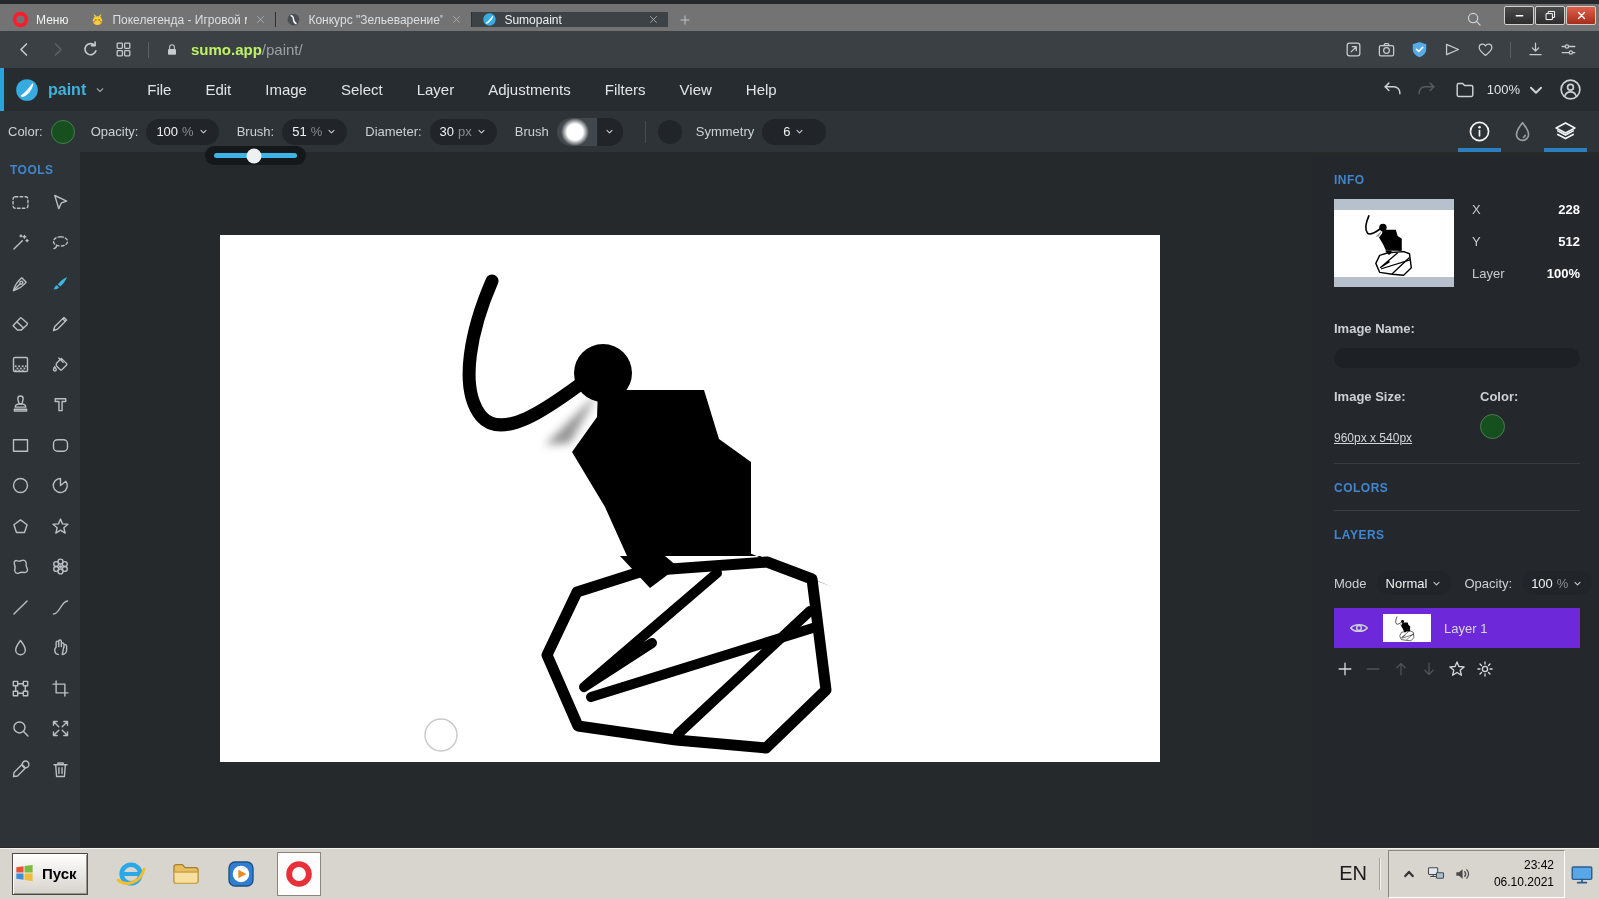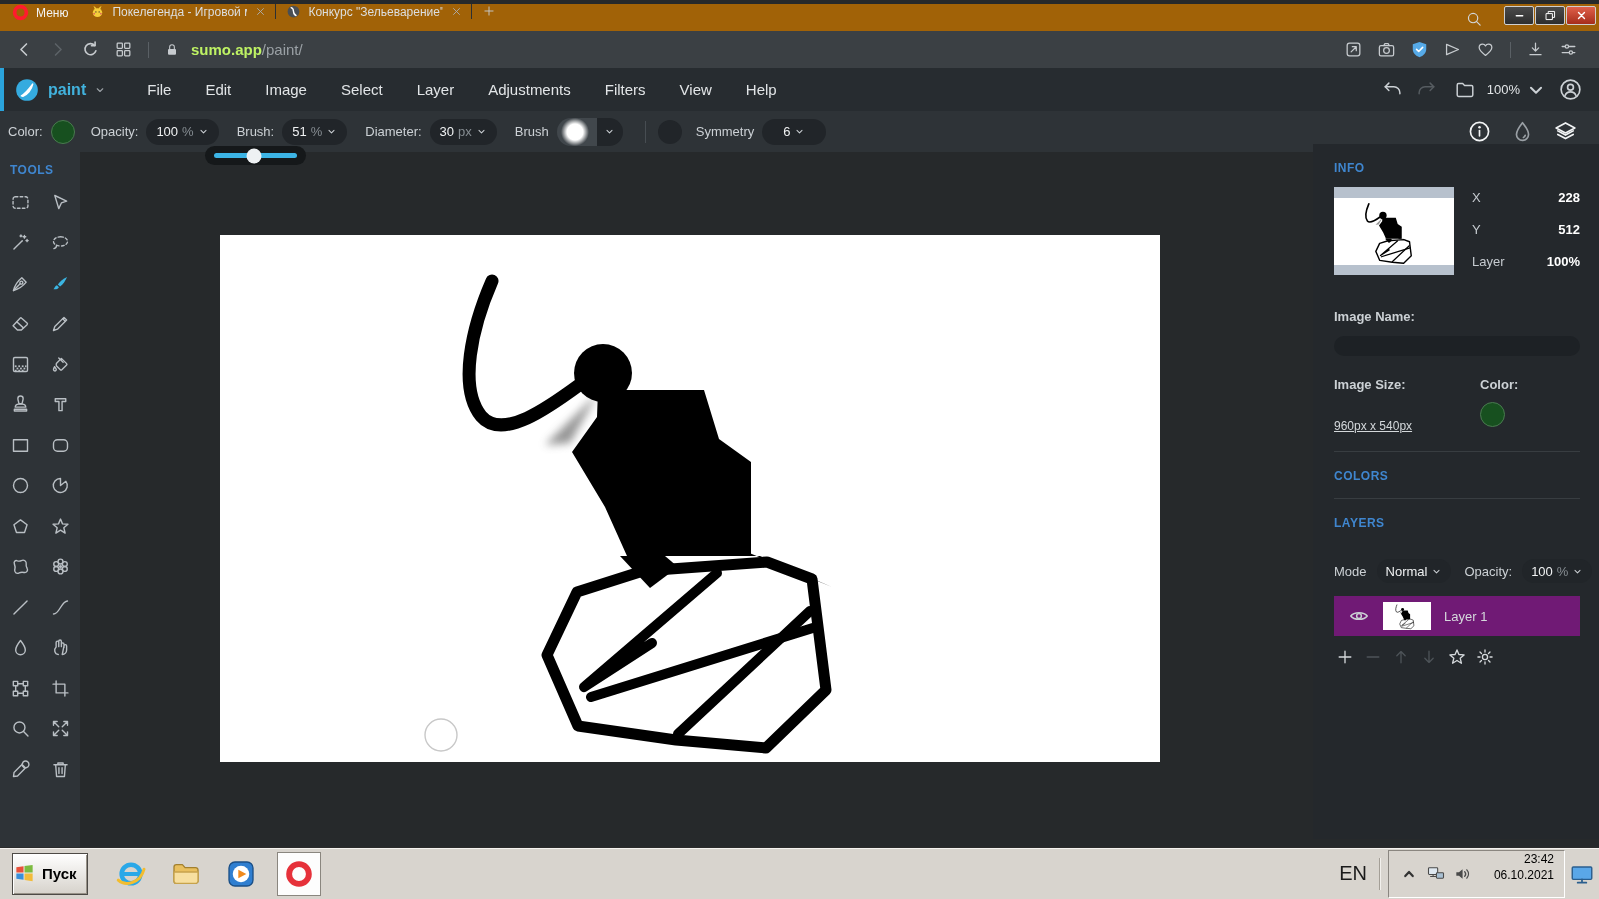--- a/index.html
+++ b/index.html
@@ -2,21 +2,21 @@
 <html><head>
 <meta charset="utf-8">
 <style>
   *{box-sizing:border-box;margin:0;padding:0}
   html,body{width:1599px;height:899px;overflow:hidden}
   body{font-family:"Liberation Sans",sans-serif;background:#26292b;position:relative;color:#dde0e2}
   .islot{display:flex;align-items:center;justify-content:center;width:18px;height:18px;flex:none}
   .islot svg{width:100%;height:100%;display:block}
 
   
-  #titlebar{position:absolute;left:0;top:4px;width:100%;height:31px;background:#a16207;display:flex;align-items:flex-start}
+  #titlebar{position:absolute;left:0;top:4px;width:100%;height:31px;background:#737373;display:flex;align-items:center}
   .menu-btn{display:flex;align-items:center;gap:7px;padding:0 12px;color:#f2f3f4;font-size:12px;cursor:pointer}
   .menu-btn .islot{width:17px;height:17px}
   #tabs{display:flex;align-items:stretch}
   .tab{width:196px;display:flex;align-items:center;gap:7px;padding:0 8px 0 10px;font-size:12px;color:#dcdfe1;border-right:1px solid #2c3033;position:relative}
   .tab .favicon{width:15px;height:15px}
   .tab .tab-title{flex:1;white-space:nowrap;overflow:hidden;text-overflow:clip}
   .tab .tab-close{width:13px;height:13px;color:#aeb3b6}
   .tab.active{background:#3d4246;border-right:none;color:#f0f2f3}
   .newtab{display:flex;align-items:center;justify-content:center;width:34px;color:#c6cacd}
   .newtab .islot{width:14px;height:14px}
@@ -83,21 +83,21 @@
   .tool{display:flex;align-items:center;justify-content:center;color:#b9bfc4;cursor:pointer}
   .tool .islot{width:21px;height:21px}
   .tool.active{color:#3bb5e2}
 
   
   #workspace{position:absolute;left:80px;top:152px;width:1233px;height:695px;background:#26292b}
   #canvas{position:absolute;left:140px;top:83px;width:940px;height:527px;background:#ffffff;cursor:crosshair}
   #canvas svg{display:block}
 
   
-  #rightpanel{position:absolute;right:0;top:144px;width:286px;height:695px;background:#24282c;padding:0 19px 0 21px}
+  #rightpanel{position:absolute;right:0;top:156px;width:286px;height:695px;background:#24282c;padding:0 19px 0 21px}
   #rightpanel .hdg{margin-top:17px}
   .preview-row{display:flex;margin-top:12px}
   .preview-thumb{width:120px;height:88px;background:#b7c1cd;display:flex;align-items:center;justify-content:center;flex:none}
   .preview-canvas{width:120px;height:67px;background:#fff;overflow:hidden}
   .info-table{flex:1;margin-left:18px;padding-top:3px}
   .info-row{display:flex;justify-content:space-between;font-size:13px;margin-bottom:17px}
   .info-row .lb{color:#c6cbd0}
   .info-row .vl{color:#fff;font-weight:bold}
   .fld-label{font-size:13px;font-weight:bold;color:#ccd1d5}
   #imgname-label{margin-top:23px}
@@ -108,41 +108,41 @@
   .color-col .panel-swatch{margin-top:10px;width:25px;height:25px;border-radius:50%;border:1px solid #4a7a50}
   .divider{border:none;border-top:1px solid #383d41;margin-top:17px}
   #colors-hdg{margin-top:15px}
   #colors-divider{margin-top:15px}
   #layers-hdg{margin-top:15px}
   .mode-row{display:flex;align-items:center;margin-top:29px}
   .mode-row .lb{font-size:13px;color:#ccd1d5}
   .pill.small{height:24px;margin:0 0 0 10px;padding:0 9px}
   .pill.mode{width:89px;justify-content:space-between}
   .pill.lyr-op{margin-left:10px}
-  .layer-row{margin-top:13px;height:40px;background:#701a75;display:flex;align-items:center;cursor:pointer}
+  .layer-row{margin-top:13px;height:40px;background:#6d28d9;display:flex;align-items:center;cursor:pointer}
   .layer-row .eye{width:22px;height:22px;margin:0 13px 0 14px;color:#ccd1d5}
   .layer-thumb{width:48px;height:28px;background:#fff;overflow:hidden;flex:none}
   .layer-name{font-size:13px;color:#d5d9dc;margin-left:13px}
   .layer-btns{display:flex;align-items:center;gap:8px;margin-top:11px;padding-left:1px}
   .layer-btns .islot{width:20px;height:20px;color:#d5d9dc;cursor:pointer}
   .layer-btns .dim{color:#4d5358}
 
   
   #taskbar{position:absolute;left:0;top:847px;width:100%;height:52px;background:#d8d4ce;border-top:1px solid #2b2b2b;box-shadow:inset 0 1px 0 #f4f2ef;display:flex;align-items:center;color:#111}
   .start-btn{margin-left:12px;height:42px;display:flex;align-items:center;gap:6px;padding:0 10px 0 0;background:linear-gradient(#ffffff,#d6d2cb);border:1px solid #4d4a46;box-shadow:inset 1px 1px 0 #ffffff, inset -1px -1px 0 #989288;cursor:pointer}
   .start-btn .islot{width:23px;height:23px}
   .start-label{font-size:15px;font-weight:bold;color:#000}
   #task-apps{display:flex;align-items:center;gap:17px;margin-left:24px}
   .task-app{width:38px;height:38px;display:flex;align-items:center;justify-content:center;cursor:pointer}
   .task-app .islot{width:32px;height:32px}
   .task-app.active{background:#fdfdfd;border:1px solid #8a867f;width:44px;height:44px}
   #tray{margin-left:auto;display:flex;align-items:center;height:100%}
   .lang{font-size:20px;color:#1a1a1a;margin-right:12px}
   .tray-sep{width:1px;height:32px;background:#a49f97;box-shadow:1px 0 0 #f2f0ec;margin-right:6px}
-  .tray-box{height:48px;margin:0 2px 0 2px;border:1px solid;border-color:#8a8680 #ffffff #ffffff #8a8680;display:flex;gap:7px;padding:0 10px}
+  .tray-box{height:48px;margin:0 2px 0 2px;border:1px solid;border-color:#8a8680 #ffffff #ffffff #8a8680;display:flex;align-items:center;gap:7px;padding:0 10px}
   .tray-box .islot{width:20px;height:20px}
   .clock{text-align:right;font-size:12px;color:#000;line-height:1.35;min-width:74px}
   .show-desktop{width:26px;height:26px;margin:0 4px 0 2px}
 
   #drawing-defs{position:absolute;width:0;height:0}
 </style>
 </head>
 <body>
 
 <svg id="drawing-defs" aria-hidden="true">
@@ -197,20 +197,34 @@
         </span>
       </div>
       <div class="tab">
         <span class="favicon islot">
           <svg viewBox="0 0 24 24" fill="none" stroke="currentColor" stroke-width="1.6" stroke-linecap="round" stroke-linejoin="round">
             <circle cx="12" cy="12" r="9.4" fill="#4a4f54" stroke="none"></circle>
             <path d="M8.2 5.8 C15.5 8.2 8.5 15.4 16 18.4" stroke="#fff" stroke-width="2.2" fill="none"></path>
           </svg>
         </span>
         <span class="tab-title">Конкурс "Зельеварение" - П</span>
+        <span class="tab-close islot">
+          <svg viewBox="0 0 24 24" fill="none" stroke="currentColor" stroke-width="1.6" stroke-linecap="round" stroke-linejoin="round">
+            <path d="M6.5 6.5 L17.5 17.5 M17.5 6.5 L6.5 17.5"></path>
+          </svg>
+        </span>
+      </div>
+      <div class="tab active">
+        <span class="favicon islot">
+          <svg viewBox="0 0 24 24" fill="none" stroke="currentColor" stroke-width="1.6" stroke-linecap="round" stroke-linejoin="round">
+            <circle cx="12" cy="12" r="10" fill="#35abdf" stroke="none"></circle>
+            <path d="M6.8 17.4 C10 15.6 13.8 11.2 17.2 6.6 C16.2 11.8 12.2 16.2 8.2 17.8 Z" fill="#fff" stroke="#fff" stroke-width="1.4" stroke-linejoin="round"></path>
+          </svg>
+        </span>
+        <span class="tab-title">Sumopaint</span>
         <span class="tab-close islot">
           <svg viewBox="0 0 24 24" fill="none" stroke="currentColor" stroke-width="1.6" stroke-linecap="round" stroke-linejoin="round">
             <path d="M6.5 6.5 L17.5 17.5 M17.5 6.5 L6.5 17.5"></path>
           </svg>
         </span>
       </div>
     </div>
   <div class="newtab">
     <span class="islot">
         <svg viewBox="0 0 24 24" fill="none" stroke="currentColor" stroke-width="1.6" stroke-linecap="round" stroke-linejoin="round">

